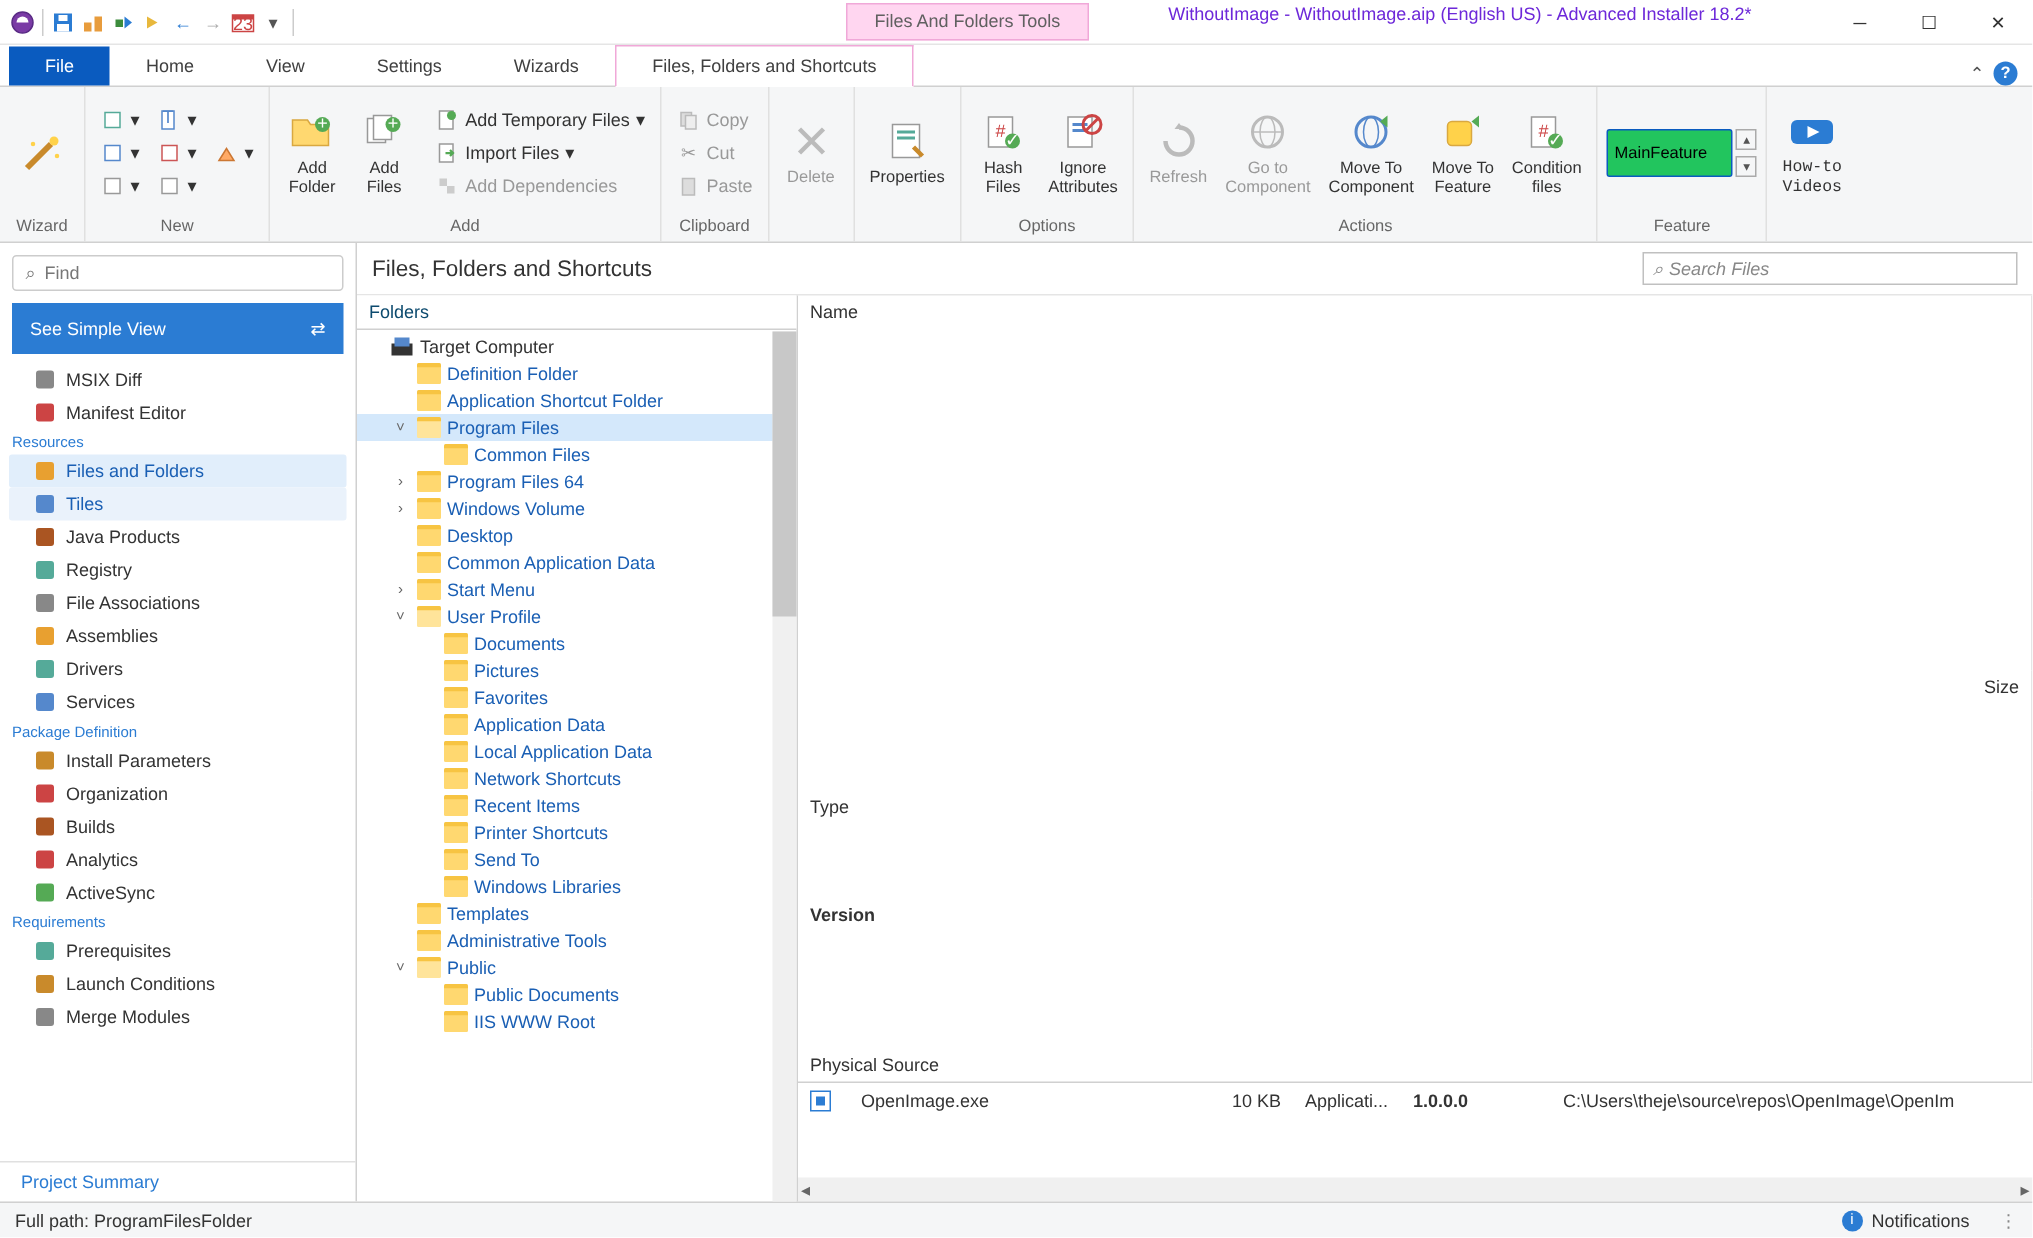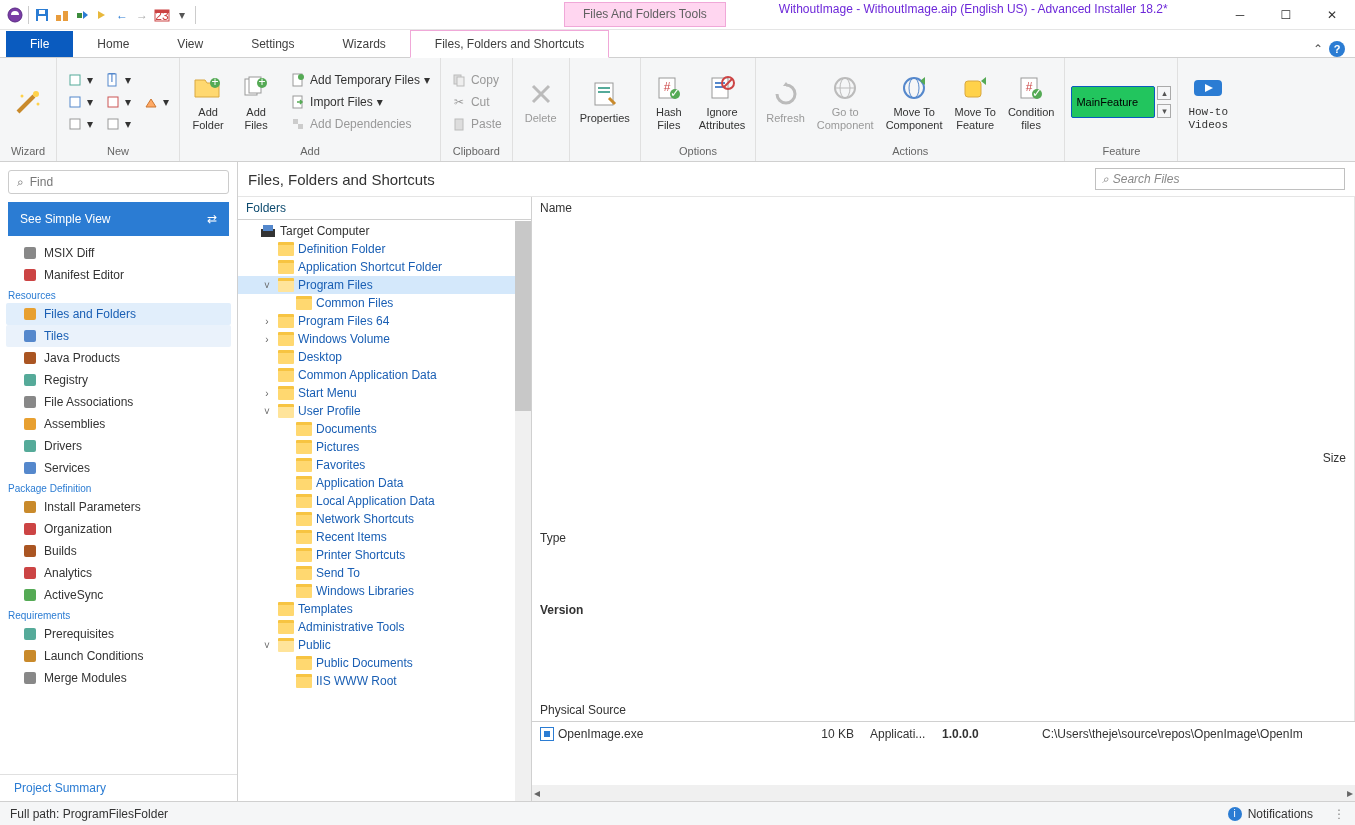--- a/index.html
+++ b/index.html
@@ -61,21 +61,21 @@
 .tree-row .fico { width: 16px; height: 14px; background: #ffd870; border-radius: 1px; border-top: 3px solid #f7c442; flex-shrink:0; }
 .tree-row .fico.open { background: #ffe49a; }
 .tree-row.sel { background: #d4e8fb; }
 .ind1 { padding-left: 22px; } .ind2 { padding-left: 40px; }
 .files-pane { flex: 1; display: flex; flex-direction: column; min-width: 0; }
 .files-head { display: flex; border-bottom: 1px solid #d0d0d0; color: #333; flex-direction: column; }
 .files-head div { padding: 4px 8px; border-right: 1px solid #e5e5e5; }
 .col-name { flex: 0 0 250px; } .col-size { flex: 0 0 80px; text-align: right; } .col-type { flex: 0 0 72px; } .col-ver { flex: 0 0 100px; font-weight: bold; } .col-src { flex: 1; }
 .files-row { display: flex; padding: 3px 0; color: #333; }
 .files-row div { padding: 2px 8px; white-space: nowrap; overflow: hidden; text-overflow: ellipsis; }
-.files-row .col-name { display:flex; align-items:flex-end; gap:4px; }
+.files-row .col-name { display:flex; align-items:flex-end; gap:20px; }
 .exe-ico { width:14px; height:14px; border:1px solid #2b7cd3; display:flex; align-items:center; justify-content:center; }
 .exe-ico::after { content:""; width:6px; height:6px; background:#2b7cd3; }
 .hscroll { height:16px; background:#f0f0f0; display:flex; align-items:center; justify-content:space-between; padding:0 2px; color:#666; margin-top:auto;}
 .statusbar { height: 24px; border-top: 1px solid #d0d0d0; display: flex; align-items: center; padding: 0 10px; background: #f5f6f7; color: #333; justify-content: space-between; }
 .notif { display:flex; align-items:center; gap:6px; }
 .notif .bell { width:14px; height:14px; border-radius:50%; background:#2b7cd3; color:#fff; display:flex; align-items:center; justify-content:center; font-size:10px;}
 svg { display:block; }
 .sep { width:1px; height:18px; background:#ccc; margin:0 2px; }
 </style>
 </head>

